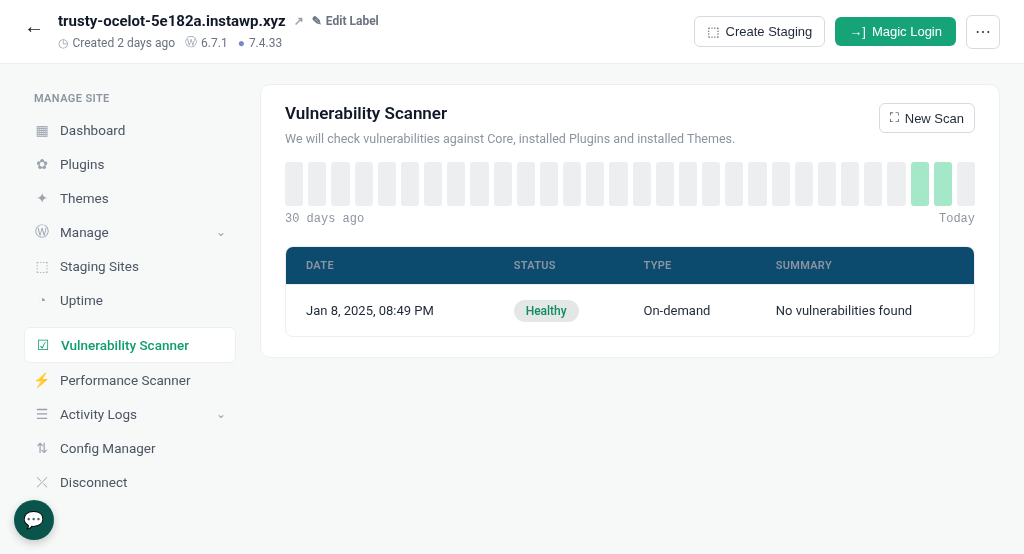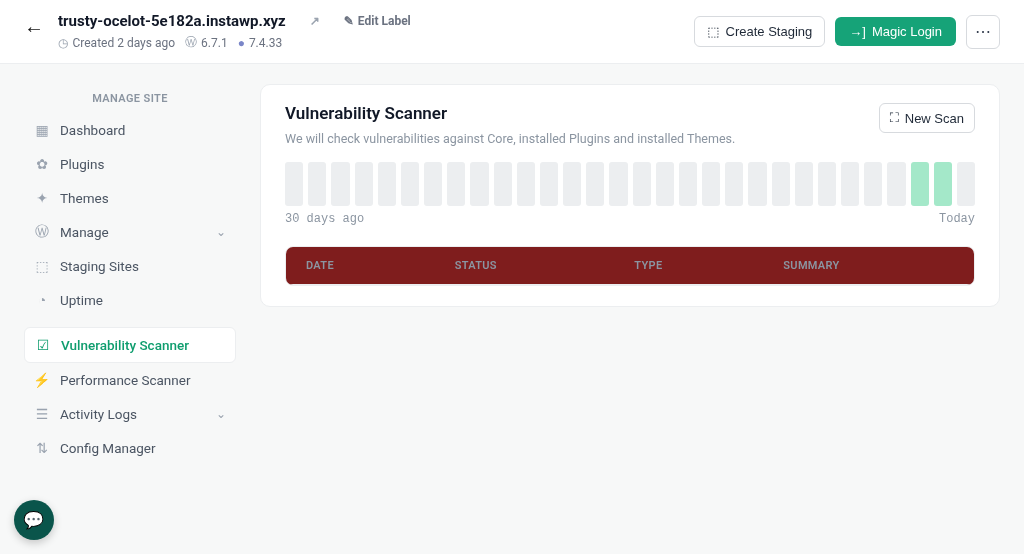--- a/index.html
+++ b/index.html
@@ -1,49 +1,49 @@
 <!DOCTYPE html>
 <html><head>
 <meta charset="utf-8">
 <style>
   * { box-sizing: border-box; margin: 0; padding: 0; }
   body { font-family: -apple-system, BlinkMacSystemFont, "Segoe UI", Roboto, sans-serif; background: #f7f8f8; color: #1f2937; font-size: 14px; }
   .topbar { background:#fff; padding:12px 24px; display:flex; align-items:center; justify-content:space-between; border-bottom:1px solid #eceef0; }
   .top-left { display:flex; align-items:flex-start; gap:14px; }
   .back-arrow { font-size:20px; line-height:1; padding-top:4px; color:#111; cursor:pointer; }
-  .site-title { font-weight:700; font-size:15px; color:#111827; display:flex; align-items:center; gap:24px;}
+  .site-title { font-weight:700; font-size:15px; color:#111827; display:flex; align-items:center; gap:8px;}
   .site-meta { display:flex; align-items:center; gap:10px; margin-top:4px; color:#6b7280; font-size:12px;}
   .meta-chip { display:flex; align-items:center; gap:4px;}
   .edit-label { font-size:12px; color:#6b7280; display:flex; align-items:center; gap:4px; cursor:pointer;}
   .top-right { display:flex; align-items:center; gap:10px;}
   .btn-outline { background:#fff; border:1px solid #d7dade; border-radius:6px; padding:7px 12px; font-size:13px; display:flex; align-items:center; gap:6px; cursor:pointer; color:#1f2937;}
   .btn-green { background:#16a378; color:#fff; border:none; border-radius:6px; padding:7px 14px; font-size:13px; display:flex; align-items:center; gap:6px; cursor:pointer;}
   .btn-more { width:34px; height:34px; border:1px solid #d7dade; background:#fff; border-radius:6px; display:flex; align-items:center; justify-content:center; cursor:pointer; font-size:16px; color:#374151;}
   .layout { display:flex; padding:20px 24px 40px; gap:24px; }
   .sidebar { width:212px; flex:0 0 212px;}
-  .side-heading { font-size:11px; font-weight:600; letter-spacing:0.4px; color:#8b95a1; padding:8px 10px; text-transform:uppercase;text-align:center;}
+  .side-heading { font-size:11px; font-weight:600; letter-spacing:0.4px; color:#8b95a1; padding:8px 10px; text-transform:uppercase;}
   .side-item { display:flex; align-items:center; gap:10px; padding:9px 10px; color:#4b5563; border-radius:6px; cursor:pointer; font-size:13.5px;}
   .side-item .chev { margin-left:auto; color:#9aa3af; font-size:12px;}
   .side-item.active { background:#fff; color:#0f9d6e; font-weight:500; border:1px solid #eceef0;}
   .side-icon { width:16px; height:16px; display:flex; align-items:center; justify-content:center; color:#9aa3af; font-size:14px;}
   .side-item.active .side-icon{ color:#0f9d6e;}
   .content { flex:1; }
   .card { background:#fff; border:1px solid #eceef0; border-radius:10px; padding:18px 24px 20px; }
   .card-head { display:flex; justify-content:space-between; align-items:flex-start; }
   .card-title { font-size:17px; font-weight:600; color:#111827;}
   .card-sub { font-size:12.5px; color:#8b95a1; margin-top:8px;}
   .new-scan { border:1px solid #d7dade; background:#fff; border-radius:6px; padding:6px 10px; font-size:13px; display:flex; align-items:center; gap:6px; cursor:pointer; color:#1f2937;}
   .bars-wrap { margin-top:16px; }
   .bars { display:flex; gap:5px; align-items:flex-end; height:44px;}
   .bar { flex:1; height:44px; background:#eceef0; border-radius:3px;}
   .bar.green { background:#a4e8c9;}
   .bar-labels { display:flex; justify-content:space-between; font-size:12px; color:#8b95a1; margin-top:6px;font-family:Liberation Mono, monospace;}
   .table-wrap { margin-top:20px; border:1px solid #eceef0; border-radius:8px; overflow:hidden;}
   table { width:100%; border-collapse:collapse;}
-  thead th { text-align:left; font-size:11px; font-weight:600; letter-spacing:0.3px; color:#8b95a1; padding:12px 20px; background:#7f1d1d; border-bottom:1px solid #eceef0; text-transform:uppercase;}
+  thead th { text-align:left; font-size:11px; font-weight:600; letter-spacing:0.3px; color:#8b95a1; padding:12px 20px; background:#0c4a6e; border-bottom:1px solid #eceef0; text-transform:uppercase;}
   tbody td { padding:18px 20px; font-size:13px; color:#1f2937; border-top:1px solid #eceef0;}
   .badge { background:#e3e8e6; color:#0f8a62; border-radius:999px; padding:4px 12px; font-size:12px; font-weight:500;}
   .fab { position:fixed; left:14px; bottom:14px; width:40px; height:40px; border-radius:50%; background:#0a554b; color:#fff; display:flex; align-items:center; justify-content:center; font-size:17px; box-shadow:0 3px 8px rgba(0,0,0,.2); cursor:pointer;}
   .small-ic { font-size:12px; color:#9aa3af;}
 </style>
 </head>
 <body>
 
 <div class="topbar">
   <div class="top-left">
@@ -131,20 +131,24 @@
         </div>
         <div class="side-item">
           <span class="side-icon">☰</span>
           <span>Activity Logs</span>
           <span class="chev">⌄</span>
         </div>
         <div class="side-item">
           <span class="side-icon">⇅</span>
           <span>Config Manager</span>
         </div>
+        <div class="side-item">
+          <span class="side-icon">⤫</span>
+          <span>Disconnect</span>
+        </div>
       </div>
   </div>
 
   <div class="content">
     <div class="card">
       <div class="card-head">
         <div>
           <div class="card-title">Vulnerability Scanner</div>
           <div class="card-sub">We will check vulnerabilities against Core, installed Plugins and installed Themes.</div>
         </div>
@@ -197,20 +201,26 @@
         <table>
           <thead>
             <tr>
               <th>DATE</th>
               <th>STATUS</th>
               <th>TYPE</th>
               <th>SUMMARY</th>
             </tr>
           </thead>
           <tbody id="scan-rows">
+              <tr>
+                <td>Jan 8, 2025, 08:49 PM</td>
+                <td><span class="badge">Healthy</span></td>
+                <td>On-demand</td>
+                <td>No vulnerabilities found</td>
+              </tr>
             </tbody>
         </table>
       </div>
     </div>
   </div>
 </div>
 
 <div class="fab">
   <span>💬</span>
 </div>

